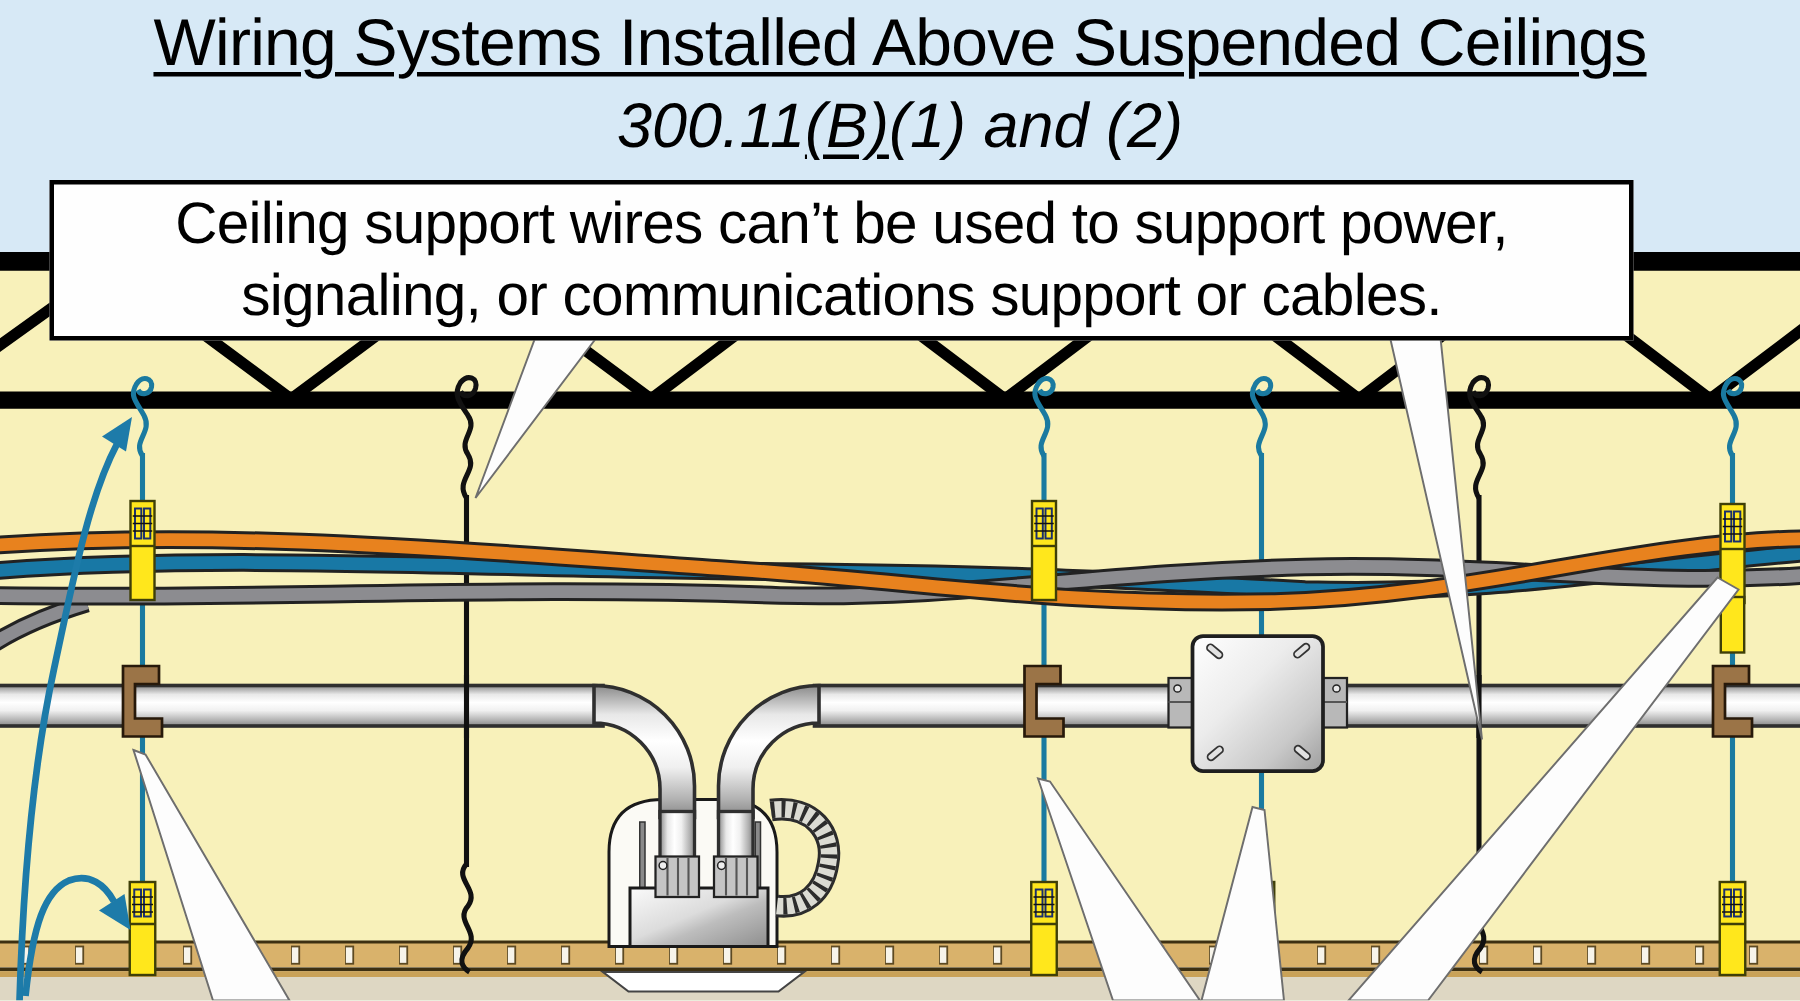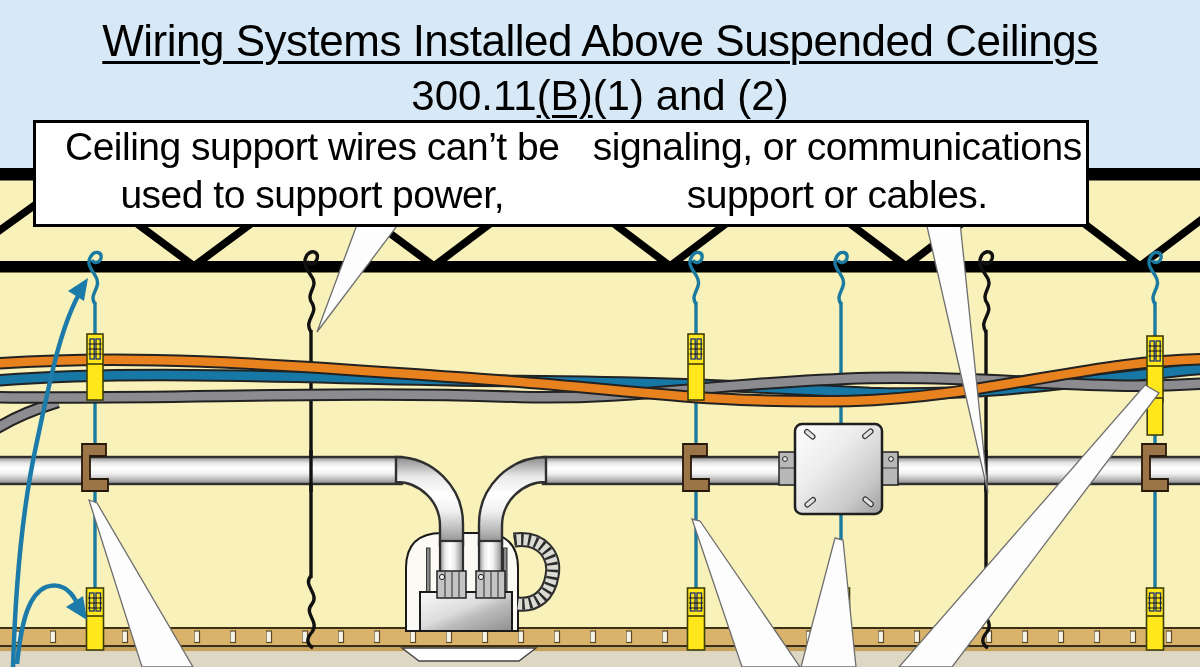--- a/index.html
+++ b/index.html
@@ -1,26 +1,26 @@
 <!DOCTYPE html>
 <html><head>
 <meta charset="utf-8">
 <style>
   html,body{margin:0;padding:0;}
   .stage{position:relative;width:1200px;height:667px;overflow:hidden;
          background:#d7e9f6;font-family:"Liberation Sans",sans-serif;}
   .stage svg{position:absolute;left:0;top:0;}
-  .titleblock{position:absolute;left:0;top:16px;width:1200px;text-align:center;color:#000;z-index:3;}
+  .titleblock{position:absolute;left:0;top:4px;width:1200px;text-align:center;color:#000;z-index:3;}
   .title-l1{font-size:44px;letter-spacing:-0.5px;text-decoration:underline;
             text-decoration-thickness:2.5px;text-underline-offset:5px;}
-  .title-l2{font-size:42px;margin-top:6px;}
+  .title-l2{font-size:42px;font-style:italic;margin-top:6px;}
   .title-l2 .u{text-decoration:underline;text-decoration-thickness:2.5px;text-underline-offset:5px;}
   .callout{position:absolute;left:33px;top:120px;width:1050px;height:101px;
            background:#fefefe;border:3px solid #000;z-index:2;
-           display:flex;justify-content:center;
+           display:flex;flex-direction:column;justify-content:center;
            text-align:center;font-size:39px;letter-spacing:-0.5px;line-height:48px;color:#000;}
 </style>
 </head>
 <body>
 
 <div class="stage">
 
 <svg width="1200" height="667" viewBox="0 0 1200 667">
   <defs>
     <linearGradient id="pipeV" x1="0" y1="0" x2="0" y2="1">

